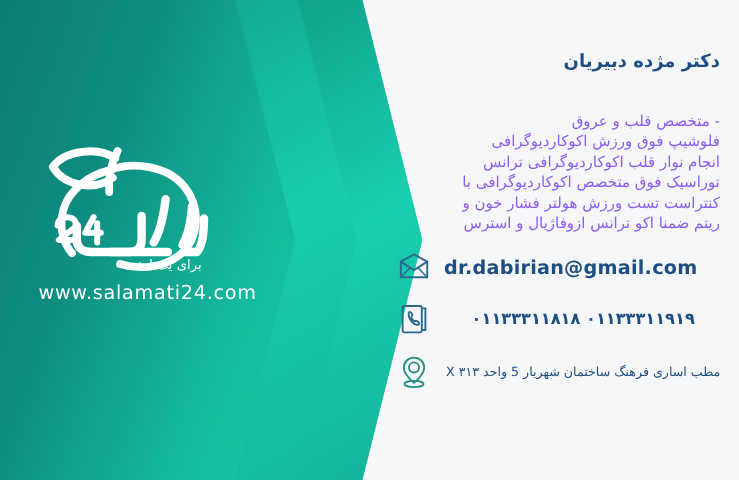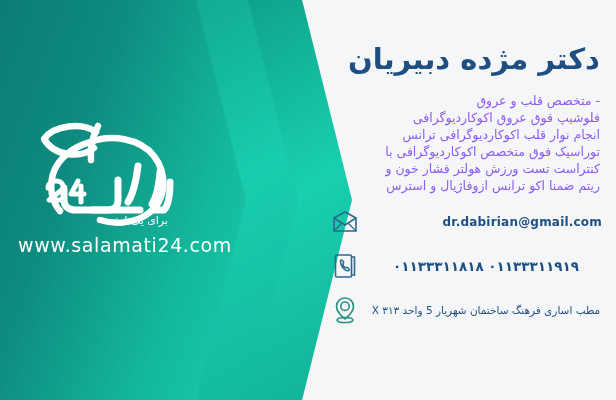--- a/index.html
+++ b/index.html
@@ -41,32 +41,32 @@
   }
 
   
   .logo{
     position:absolute;left:18px;top:112px;width:210px;height:160px;
     color:#ffffff;
   }
   .logo svg{display:block;width:210px;height:122px;}
   .logo-url{
     position:absolute;left:0;top:122px;width:210px;text-align:center;
-    color:#ffffff;font-size:19px;letter-spacing:.6px;
+    color:#ffffff;font-size:16px;letter-spacing:.6px;
     font-family:"DejaVu Sans","Liberation Sans",sans-serif;
   }
 
   
   .right{
     position:absolute;right:0;top:0;width:300px;height:400px;
     direction:rtl;text-align:right;
   }
   .title{
     position:absolute;right:16px;top:42px;
-    font-size:29px;font-weight:bold;color:#1f4e82;
+    font-size:15px;font-weight:bold;color:#1f4e82;
     letter-spacing:.2px;white-space:nowrap;
     font-family:"DejaVu Sans","Liberation Sans",sans-serif;
   }
   .spec{
     position:absolute;right:16px;top:92px;width:268px;
     color:#8b5cf6;font-size:12.5px;line-height:17px;
     font-family:"DejaVu Sans","Liberation Sans",sans-serif;
   }
   .spec div{white-space:nowrap;}
 
@@ -80,21 +80,21 @@
   }
   .ico{
     width:30px;height:32px;flex:0 0 30px;margin-left:0;margin-right:4px;
     display:flex;align-items:center;justify-content:center;
   }
   .ico svg{display:block;}
   .rowtxt{
     flex:1;text-align:center;padding-left:6px;color:#1f4e82;
     font-family:"DejaVu Sans","Liberation Sans",sans-serif;
   }
-  .email-txt{font-size:12px;font-weight:bold;letter-spacing:.2px;direction:ltr;text-align:right;}
+  .email-txt{font-size:16px;font-weight:bold;letter-spacing:.2px;direction:ltr;text-align:left;}
   .phone-txt{font-size:13.5px;font-weight:bold;letter-spacing:.4px;}
   .addr-txt{font-size:10.5px;line-height:14px;}
 
   
   .footer{
     position:absolute;left:0;bottom:0;width:616px;height:52px;overflow:hidden;
   }
   .footer-bar{
     position:absolute;left:0;top:0;width:616px;height:52px;
     background:linear-gradient(180deg,#0c8a80 0%,#14b69b 55%,#17c6a6 100%);
@@ -148,21 +148,21 @@
     </svg>
     <div class="logo-url">www.salamati24.com</div>
   </div>
 
   <div class="right">
 
     <div class="title">دکتر مژده دبیریان</div>
 
     <div class="spec">
       <div>- متخصص قلب و عروق</div>
-      <div>فلوشیپ فوق عروق اکوکاردیوگرافی</div>
+      <div>فلوشیپ فوق ورزش اکوکاردیوگرافی</div>
       <div>انجام نوار قلب اکوکاردیوگرافی ترانس</div>
       <div>توراسیک فوق متخصص اکوکاردیوگرافی با</div>
       <div>کنتراست تست ورزش هولتر فشار خون و</div>
       <div>ریتم ضمنا اکو ترانس ازوفاژیال و استرس</div>
     </div>
 
     <div class="contact">
 
       <div class="row">
         <span class="ico">

